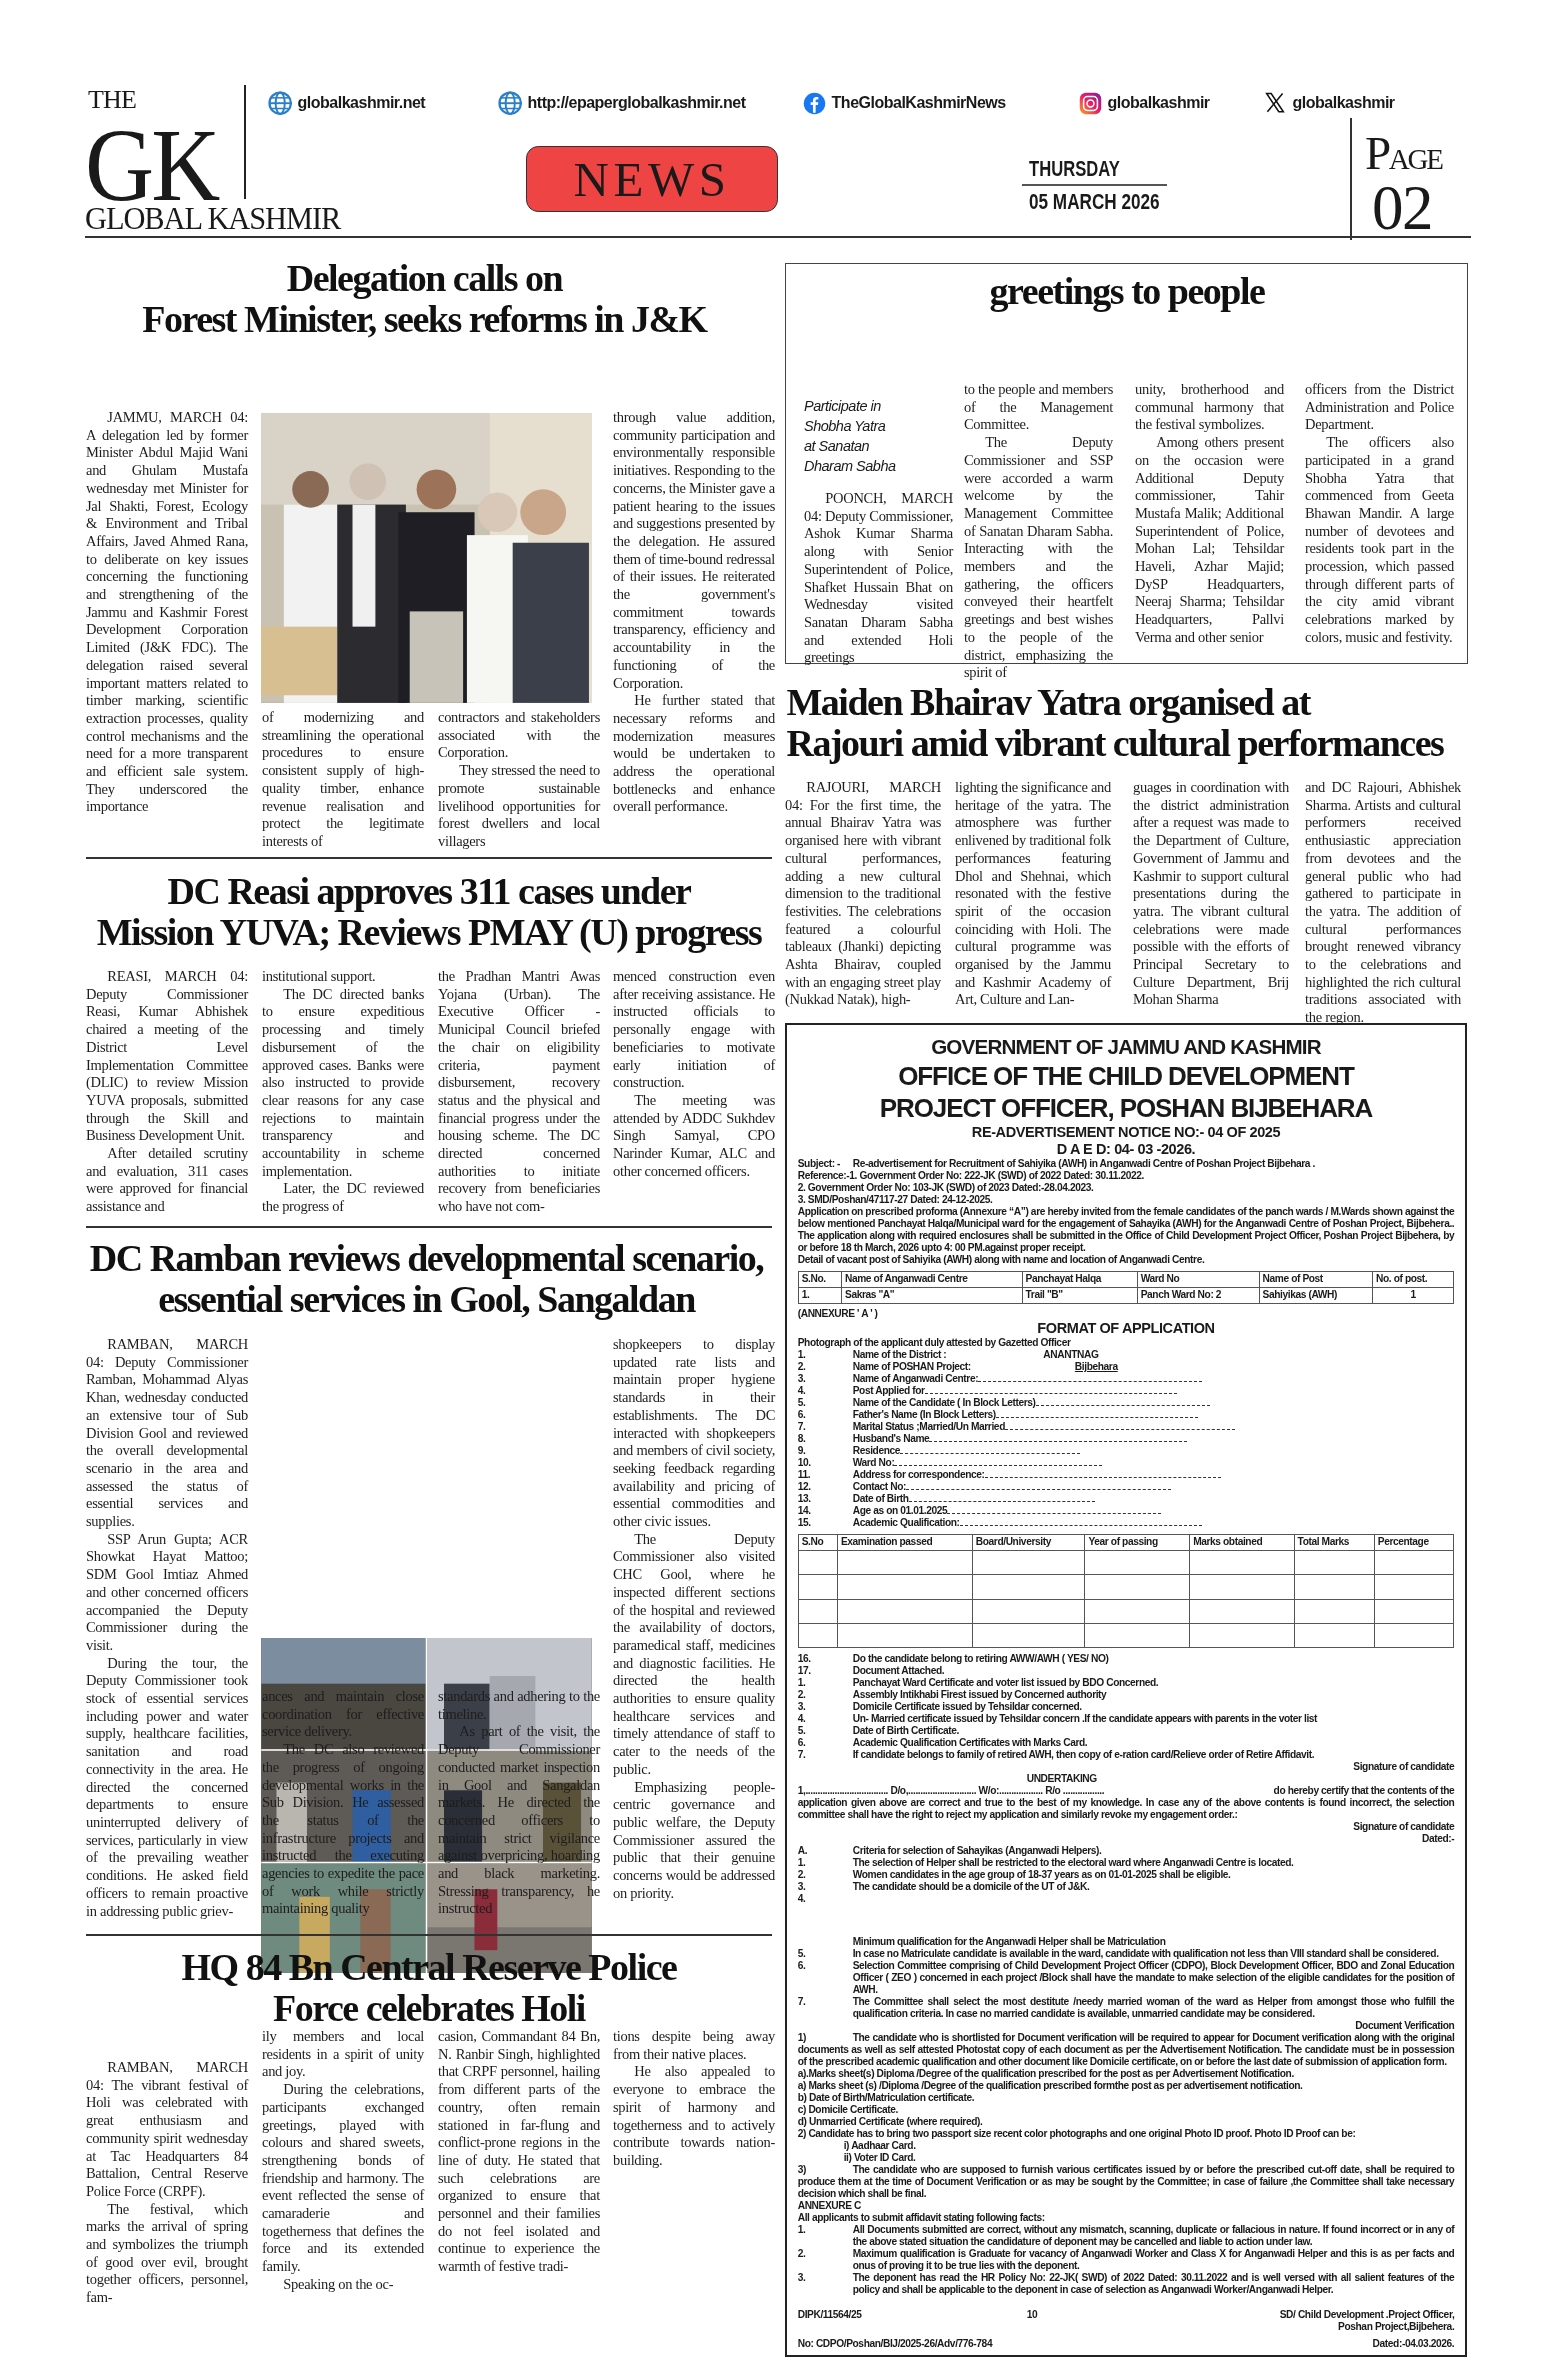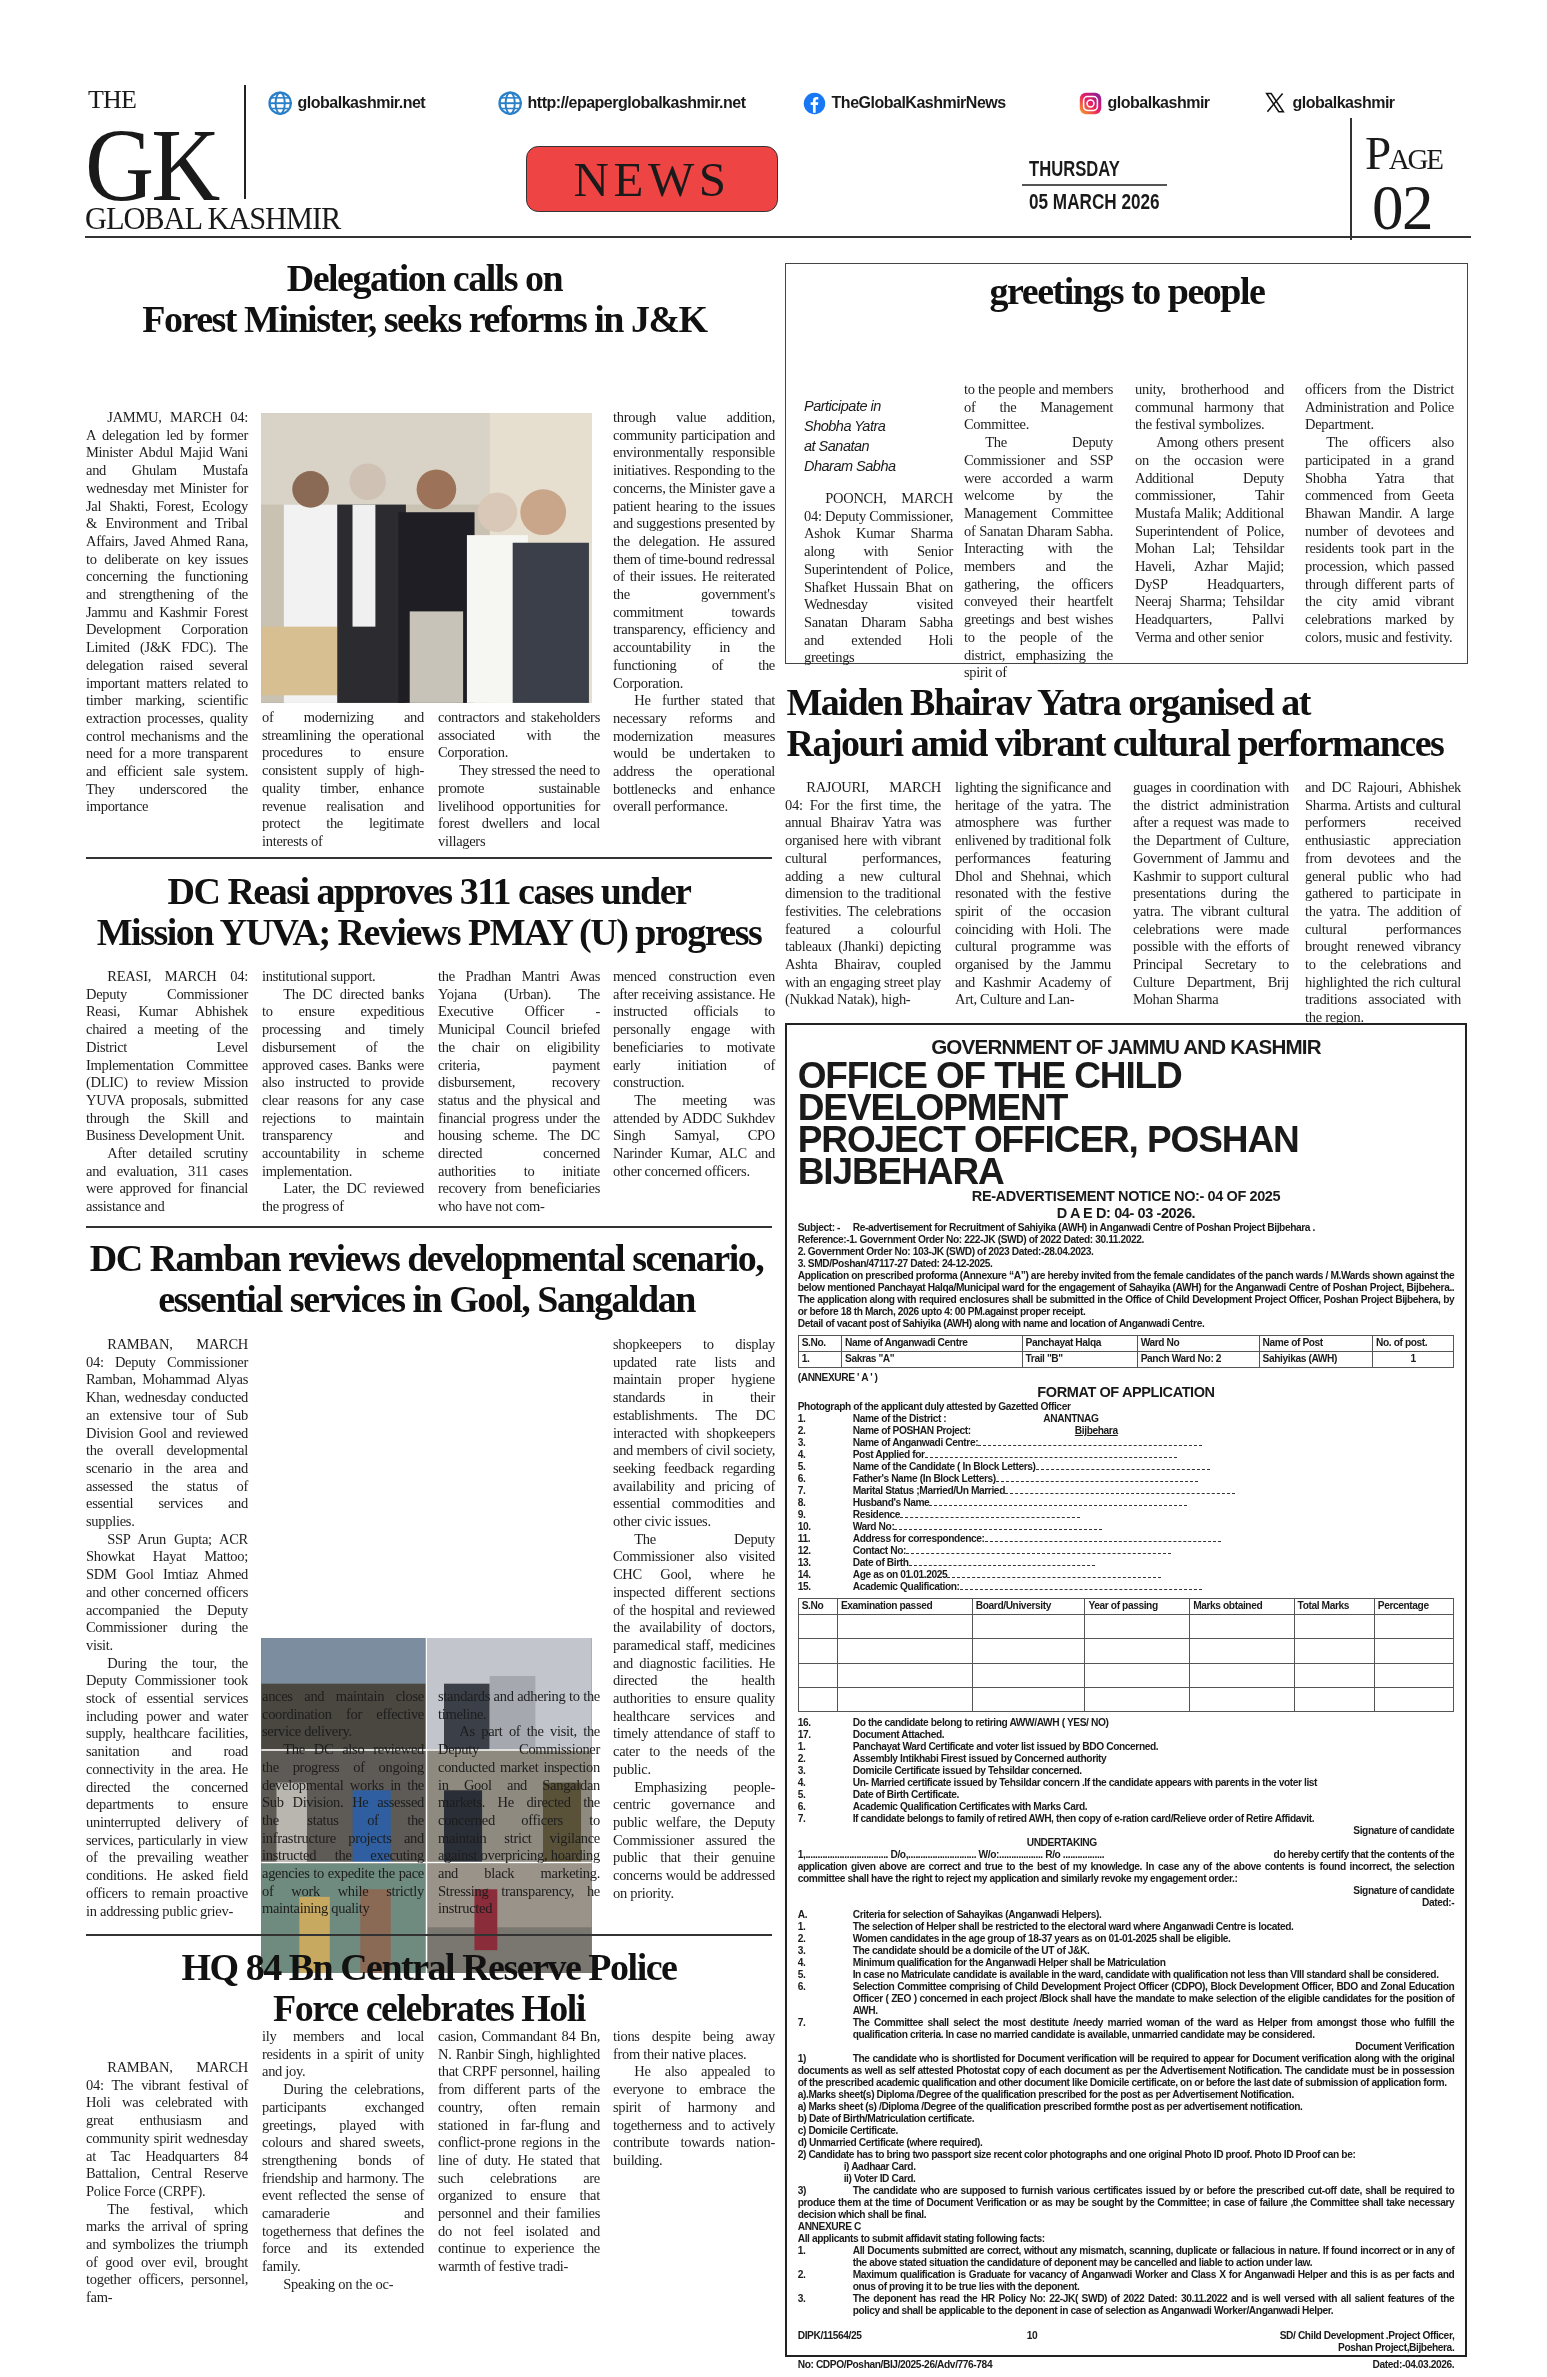--- a/index.html
+++ b/index.html
@@ -30,21 +30,21 @@
 .hl-big{font-size:38px}
 .rule{height:2.3px;background:#333}
 .col{font-size:14.5px;line-height:17.7px;text-align:justify;hyphens:auto;color:#1d1d1d;letter-spacing:-0.3px;font-family:"Liberation Serif",serif}
 .col p{text-indent:21.3px}
 .col p.nolead{text-indent:0}
 .photo{background:#8a8378;overflow:hidden;position:relative}
 
 
 .ad{left:785px;top:1023px;width:682px;height:1334px;border:2.3px solid #222;padding:9.1px 10.7px;font-family:"Liberation Sans",sans-serif;font-weight:bold;font-size:10.2px;line-height:12px;color:#1a1a1a;letter-spacing:-0.4px}
 .ad .h1{font-size:20.6px;text-align:center;letter-spacing:-0.8px;line-height:26px}
-.ad .h2{font-size:37px;text-align:left;letter-spacing:-1.1px;line-height:32px}
+.ad .h2{font-size:26px;text-align:center;letter-spacing:-1.1px;line-height:32px}
 .ad .h3{font-size:14.5px;text-align:center;line-height:17px;letter-spacing:-0.4px}
 .ad table{border-collapse:collapse;width:100%;margin:4.6px 0}
 .ad td,.ad th{border:0.8px solid #555;padding:1.5px 3px;text-align:left;font-weight:bold;font-size:10.2px}
 .ad .row{display:flex}
 .ad .n{width:55px;flex:none}
 .ad .right{text-align:right}
 .ad .center{text-align:center}
 .ad .blank{border-bottom:0.8px dashed #333;display:inline-block;height:9.1px;vertical-align:bottom}
 .ad .qual td{height:24.4px}
 .poonch-box{left:785px;top:263px;width:683px;height:401px;border:1.5px solid #444}
@@ -546,21 +546,21 @@
       <div class="row">
         <span class="n">2.</span>
         <span style="text-align: justify; flex: 1 1 0%;">Women candidates in the age group of 18-37 years as on 01-01-2025 shall be eligible.</span>
       </div>
       <div class="row">
         <span class="n">3.</span>
         <span style="text-align: justify; flex: 1 1 0%;">The candidate should be a domicile of the UT of J&amp;K.</span>
       </div>
       <div class="row">
         <span class="n">4.</span>
-        <span style="text-align: justify; flex: 1 1 0%;">Minimum qualification for the Anganwadi Helper shall be Matriculation</span>
+        <span style="text-align: justify; flex: 1 1 0%; margin-top: 43px;">Minimum qualification for the Anganwadi Helper shall be Matriculation</span>
       </div>
       <div class="row">
         <span class="n">5.</span>
         <span style="text-align: justify; flex: 1 1 0%;">In case no Matriculate candidate is available in the ward, candidate with qualification not less than VIII standard shall be considered.</span>
       </div>
       <div class="row">
         <span class="n">6.</span>
         <span style="text-align: justify; flex: 1 1 0%;">Selection Committee comprising of Child Development Project Officer (CDPO), Block Development Officer, BDO and Zonal Education Officer ( ZEO ) concerned  in each project /Block shall have the mandate to make selection of the eligible candidates for the position of AWH.</span>
       </div>
       <div class="row">

